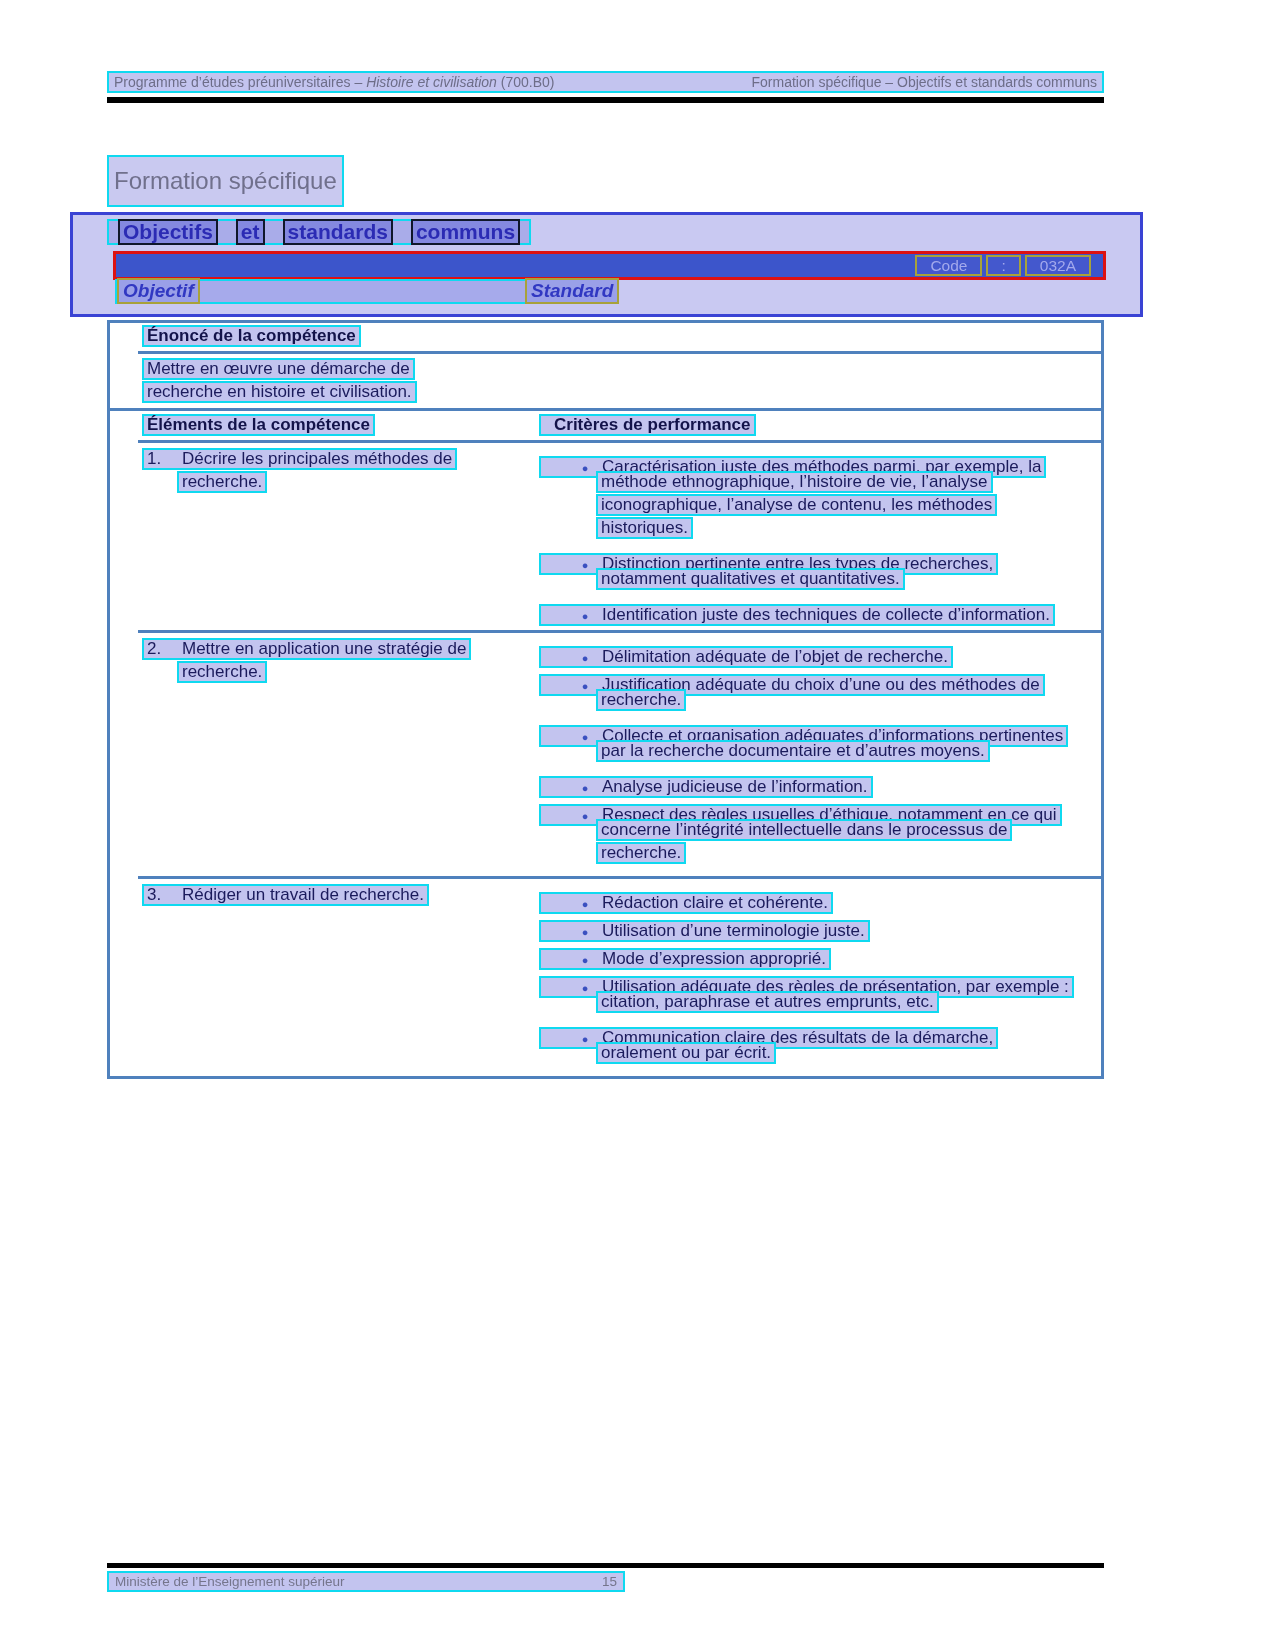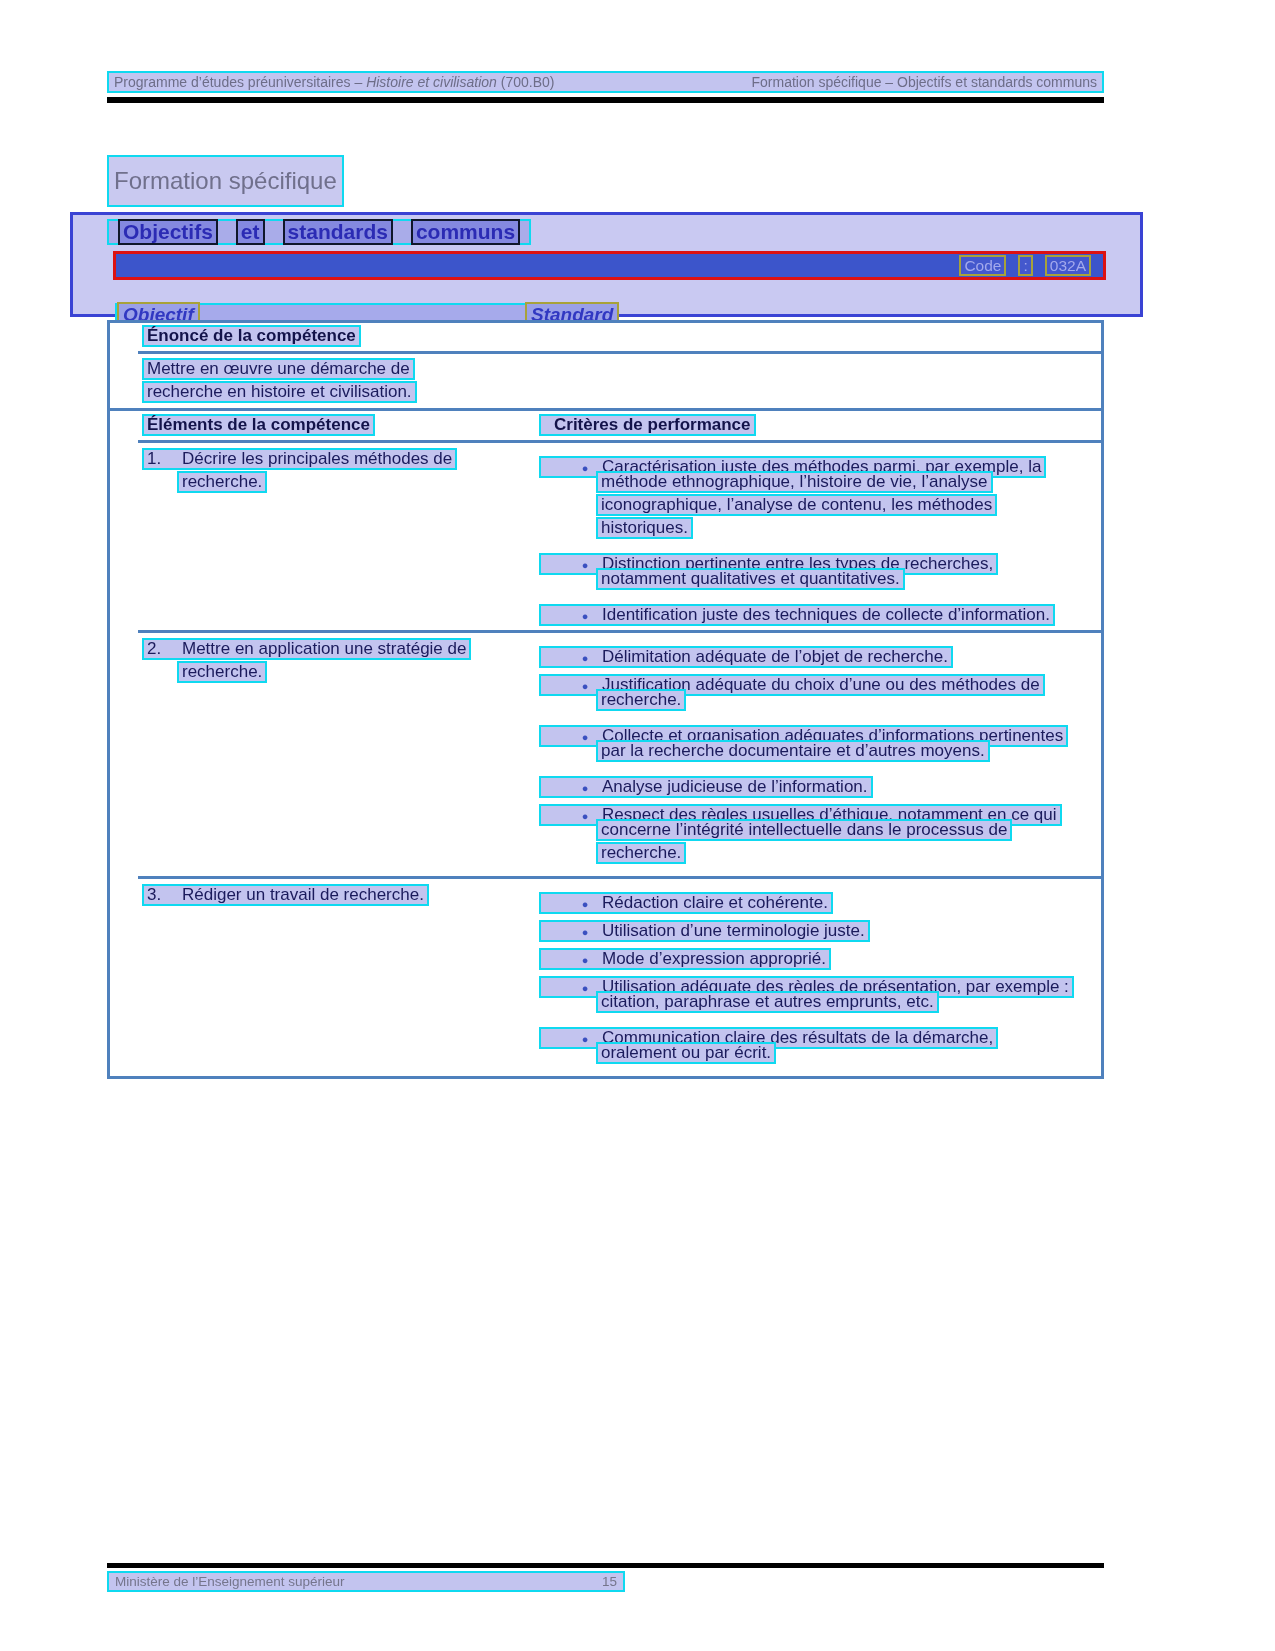--- a/index.html
+++ b/index.html
@@ -30,22 +30,22 @@
       background:#c9c9f2;border:3px solid #3a43d4;}
   .box-heading{position:absolute;left:34px;top:4px;border:2px solid #0fd9f0;background:#a9ace9;
       font-size:21px;font-weight:bold;color:#2b2bb4;line-height:22px;}
   .box-heading .word{display:inline-block;border:2px solid #0f172a;background:#8489e0;
       padding:0 3px;margin:-2px 9px;}
   .code-bar{position:absolute;left:40px;right:34px;top:36px;height:23px;
       background:#3c55cb;border:3px solid #dd1111;
       display:flex;justify-content:flex-end;align-items:center;padding-right:12px;
       font-size:15.5px;color:#a3a9ec;line-height:17px;}
   .code-bar .cword{display:inline-block;border:2px solid #a8a23a;background:#4458cd;
-      padding:0 3px;margin-left:12px;}
-  .objstd{position:absolute;left:0;top:88px;width:100%;height:26px;}
+      padding:0 13px;margin-left:4px;}
+  .objstd{position:absolute;left:0;top:64px;width:100%;height:26px;}
   .objstd-strip{position:absolute;left:42px;top:0;width:408px;height:21px;
       border:2px solid #0fd9f0;background:#a6aaeb;}
   .objstd .label{position:absolute;top:-1px;display:inline-block;
       border:2px solid #a8a23a;background:#9aa0e8;padding:0 4px;
       font-size:19px;font-weight:bold;font-style:italic;color:#3138c2;line-height:22px;}
   .label-obj{left:44px;}
   .label-std{left:452px;}
 
   
   .tbl{position:absolute;left:107px;width:997px;box-sizing:border-box;

